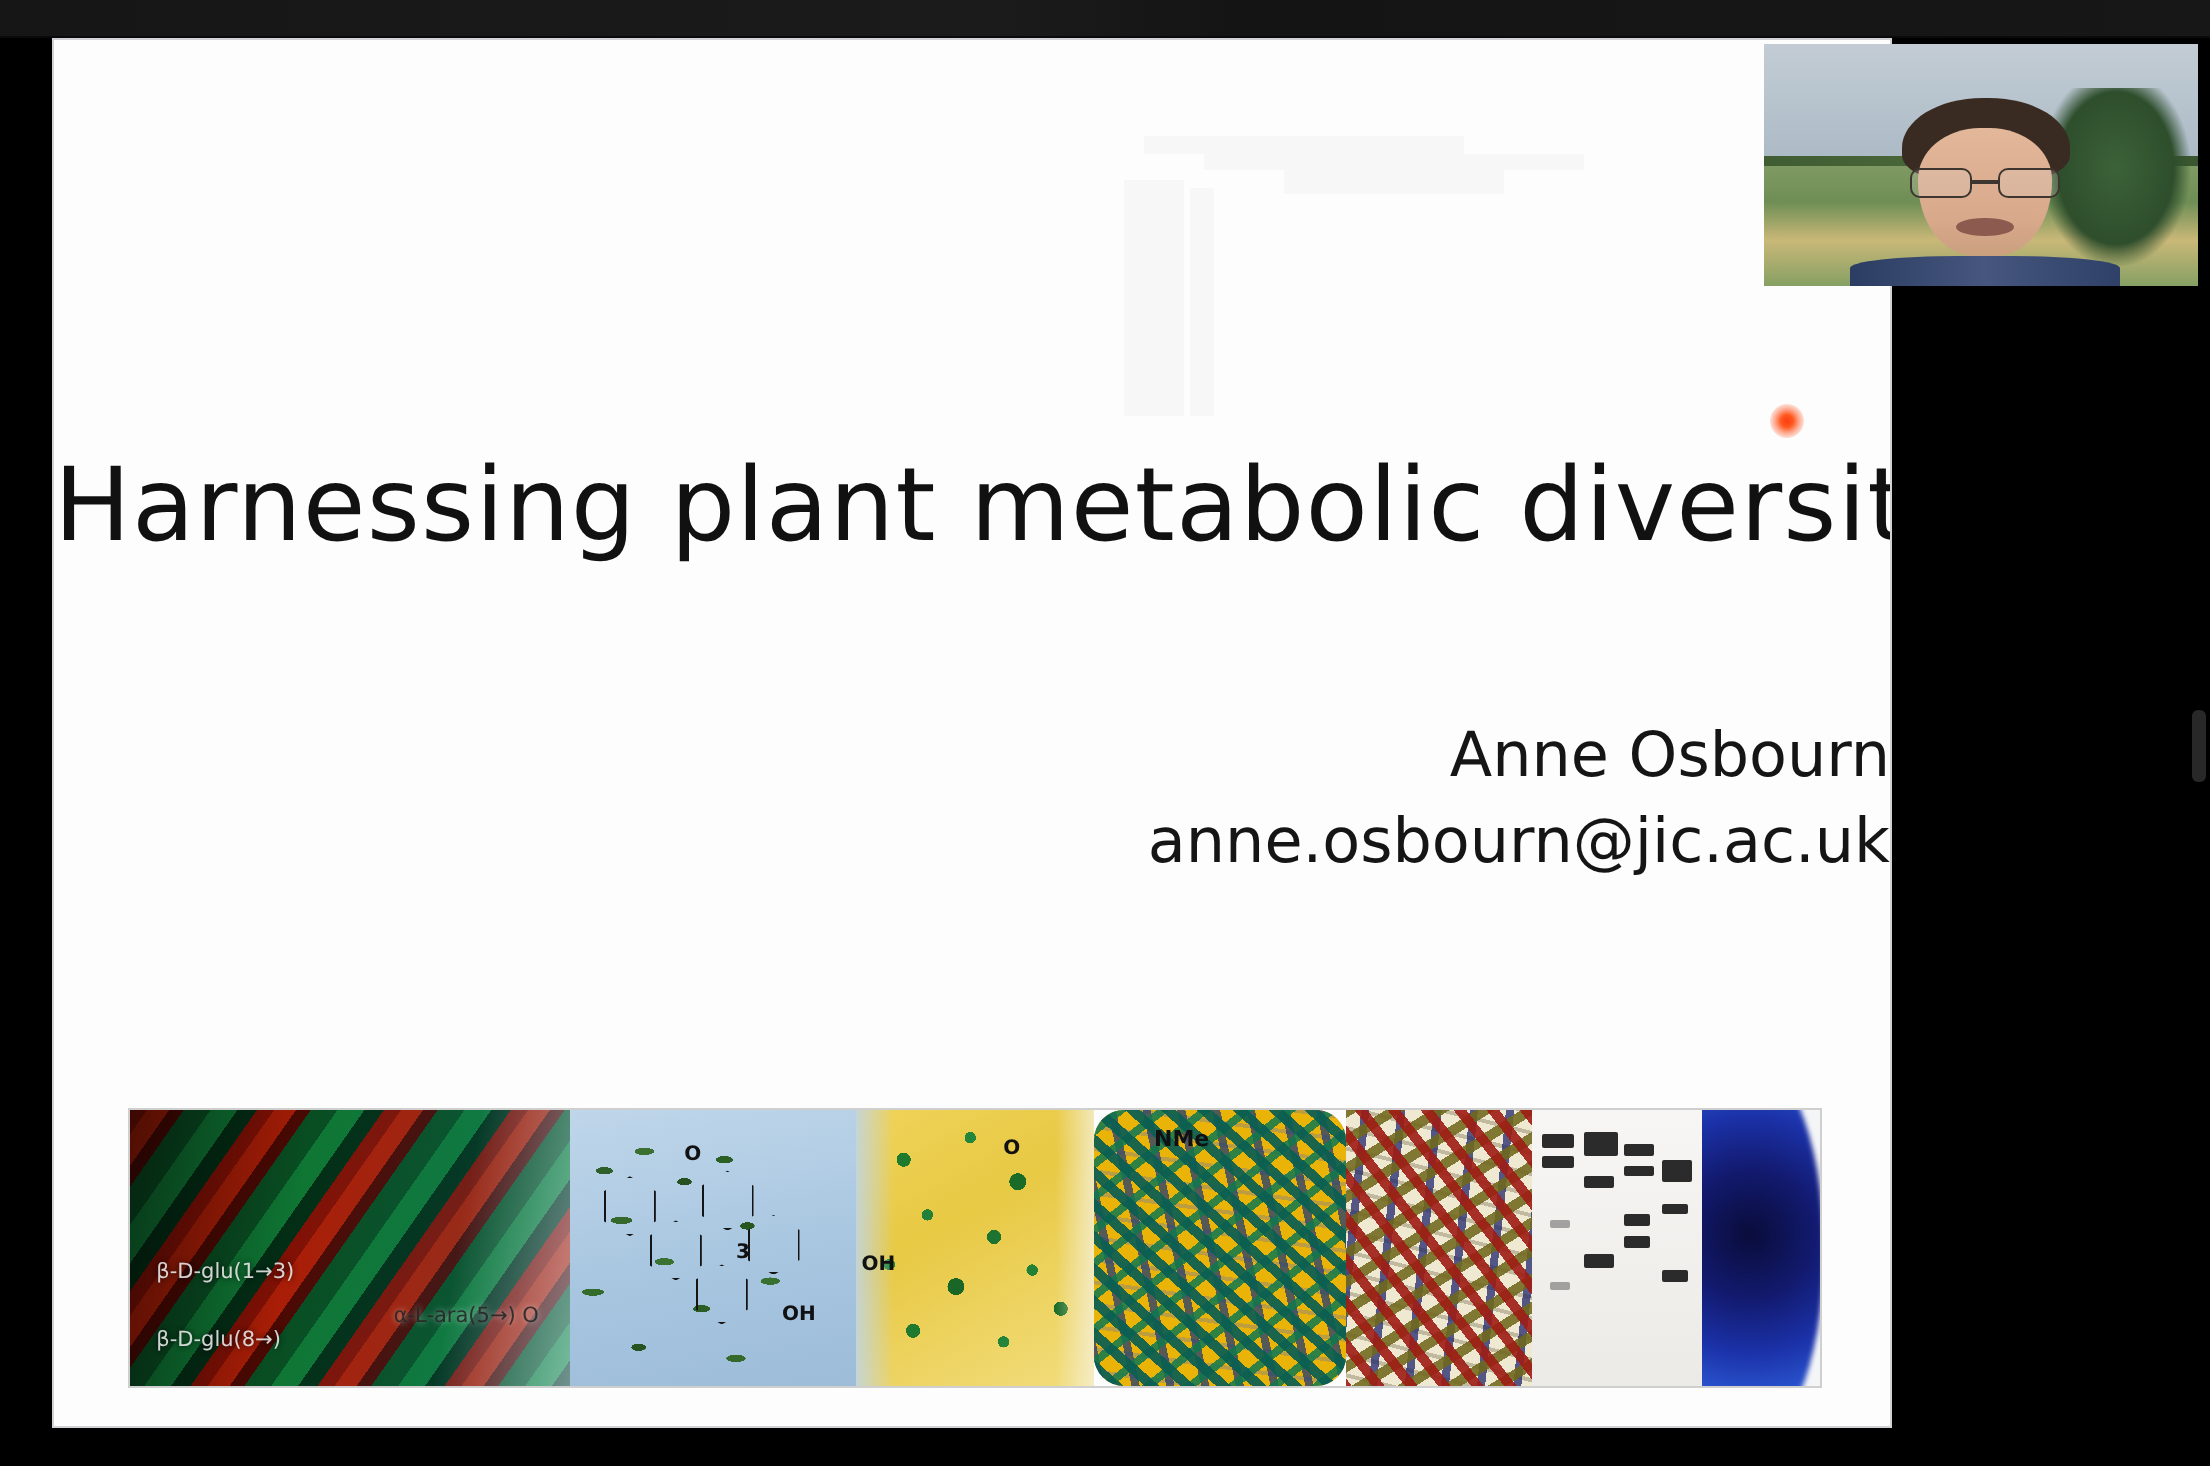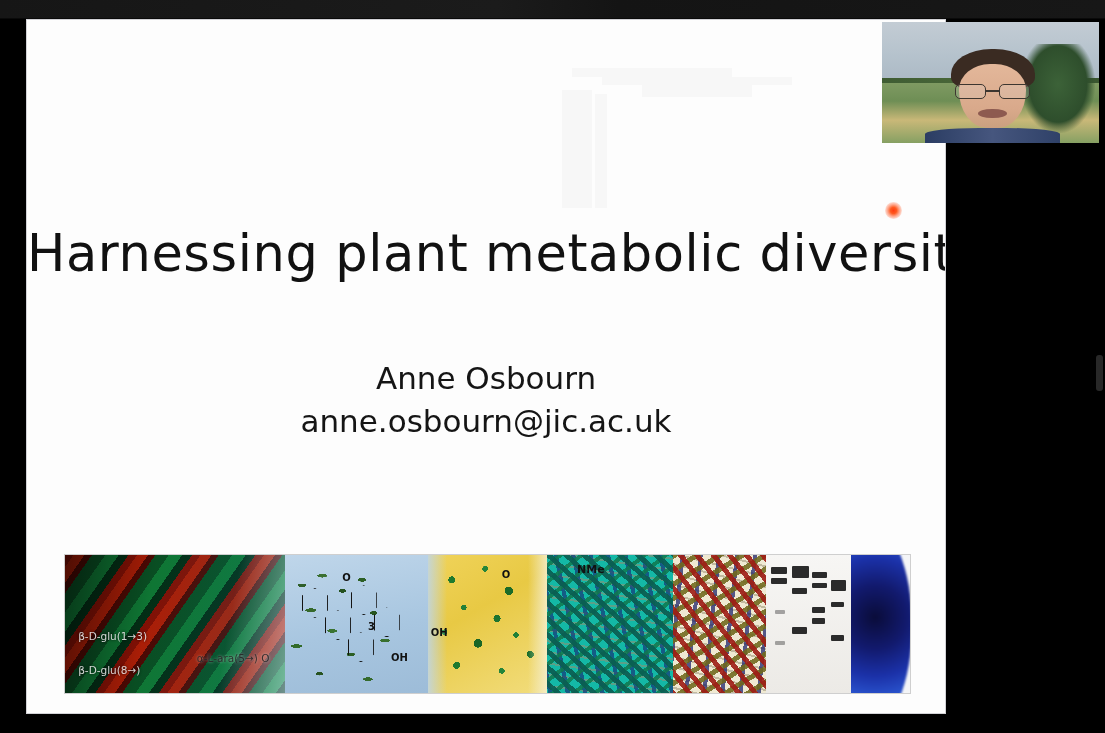--- a/index.html
+++ b/index.html
@@ -44,26 +44,26 @@
 
   #slide-title{
     position:absolute; left:0; top:204px; width:918px;
     text-align:center;
     font-family:"DejaVu Sans", sans-serif;
     font-size:51px; font-weight:400; letter-spacing:.6px;
     color:#111; white-space:nowrap;
   }
   #slide-author{
     position:absolute; left:0; top:340px; width:918px;
-    text-align:center; font-size:31px; color:#151515;
+    text-align:right; font-size:31px; color:#151515;
     font-family:"DejaVu Sans", sans-serif;
   }
   #slide-email{
     position:absolute; left:0; top:383px; width:918px;
-    text-align:center; font-size:31px; color:#151515;
+    text-align:right; font-size:31px; color:#151515;
     font-family:"DejaVu Sans", sans-serif;
   }
 
   
   #laser{
     position:absolute; left:858px; top:182px; width:17px; height:17px;
     border-radius:50%;
     background:radial-gradient(circle at 50% 50%, #ff3b10 0%, #ff5a20 26%, rgba(255,90,40,.55) 48%, rgba(255,120,80,.22) 70%, rgba(255,150,120,0) 100%);
   }
 
@@ -141,21 +141,21 @@
       radial-gradient(circle 5px at 24% 80%, #1f7a2f 0 70%, transparent 71%),
       radial-gradient(circle 4px at 62% 84%, #24853a 0 70%, transparent 71%),
       radial-gradient(circle 5px at 86% 72%, #1c6d2a 0 70%, transparent 71%);
   }
   .p-yellow:after{
     content:""; position:absolute; inset:0;
     background:linear-gradient(90deg, rgba(190,214,234,.85) 0%, rgba(240,211,90,0) 16%, rgba(240,211,90,0) 84%, rgba(245,240,215,.8) 100%);
   }
 
   
-  .p-prot1{ width:15%; background:#14b8a6; }
+  .p-prot1{ width:15%; background:#eab308;border-radius:15px; }
   .p-prot1:before{
     content:""; position:absolute; inset:-10%;
     background:
       repeating-linear-gradient(42deg, rgba(10,94,82,.92) 0 5px, rgba(239,233,210,0) 5px 12px),
       repeating-linear-gradient(-38deg, rgba(15,120,78,.85) 0 4px, rgba(239,233,210,0) 4px 13px),
       repeating-linear-gradient(78deg, rgba(20,52,120,.7) 0 4px, rgba(239,233,210,0) 4px 17px),
       repeating-linear-gradient(8deg, rgba(150,140,110,.55) 0 2px, rgba(239,233,210,0) 2px 11px);
   }
   .p-prot1 .nme{ position:absolute; left:24%; top:6%; font-size:11px; font-weight:700; color:#111;
     font-family:"DejaVu Sans", sans-serif; z-index:2;}

